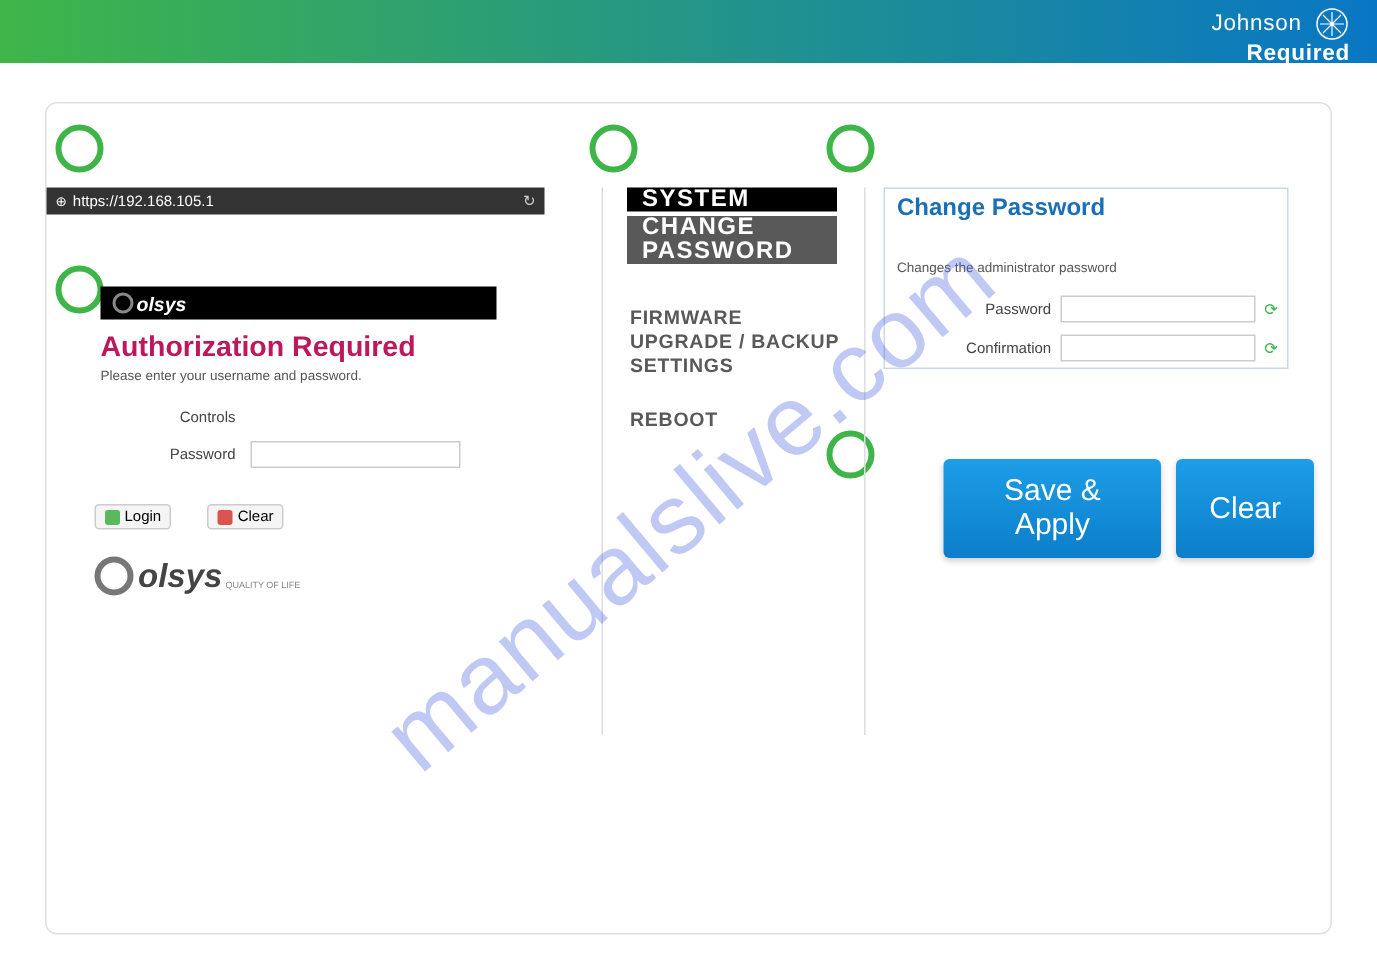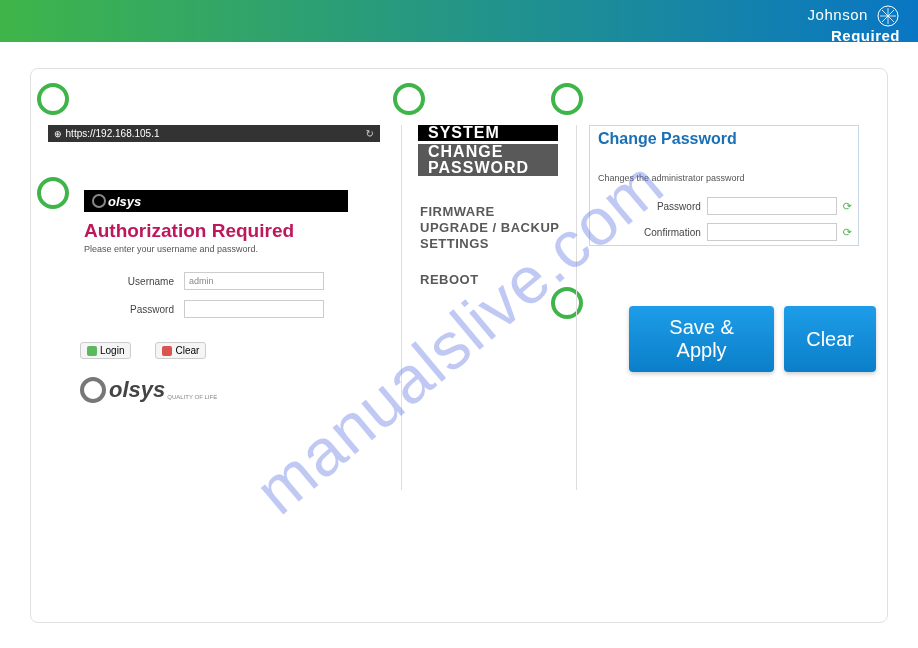--- a/index.html
+++ b/index.html
@@ -6,21 +6,21 @@
   body { font-family: Arial, sans-serif; background: #fff; width: 918px; height: 648px; position: relative; overflow: hidden; }
 
   .header-bar { width: 100%; height: 42px; background: linear-gradient(to right, #3fb549, #0976c4); position: relative; }
   .logo-jc { position: absolute; right: 18px; top: 4px; color: #fff; text-align: right; font-size: 15px; line-height: 16px; }
   .logo-jc .top { font-weight: 400; letter-spacing: 0.5px; }
   .logo-jc .bot { font-weight: bold; letter-spacing: 0.5px; }
   .logo-jc-icon { display: inline-block; vertical-align: middle; margin-left: 4px; }
 
   .content { position: absolute; left: 30px; top: 68px; width: 858px; height: 555px; border: 1px solid #e0e0e0; border-radius: 8px; }
 
-  .col1 { position: absolute; left: 17px; top: 56px; width: 338px; }
+  .col1 { position: absolute; left: 0; top: 56px; width: 338px; }
   .col2 { position: absolute; left: 370px; top: 56px; width: 160px; border-left: 1px solid #ddd; padding-left: 16px; height: 365px; }
   .col3 { position: absolute; left: 545px; top: 56px; width: 300px; border-left: 1px solid #ddd; padding-left: 12px; height: 365px; }
 
   .circle-marker { width: 32px; height: 32px; border: 4px solid #3fb549; border-radius: 50%; position: absolute; background: transparent; }
 
   .urlbar { background: #333; color: #fff; font-size: 10px; padding: 3px 6px; display: flex; align-items: center; justify-content: space-between; width: 332px; }
   .urlbar .globe-icon { font-size: 9px; margin-right: 4px; }
   .urlbar .reload-icon { font-size: 10px; color: #ccc; }
 
   .qolsys-bar { background: #000; width: 264px; height: 22px; display: flex; align-items: center; padding-left: 8px; margin-top: 48px; margin-left: 36px; color: #fff; font-weight: bold; font-size: 13px; font-style: italic; }
@@ -93,22 +93,21 @@
 
     <div class="qolsys-bar">
       <span class="q-icon"></span>
         <span>olsys</span>
     </div>
 
     <div class="auth-title">Authorization Required</div>
     <div class="auth-sub">Please enter your username and password.</div>
 
     <div class="form-row">
-      <label>Username</label>
-      <input type="text" value="admin" style="">
+      <label>Controls</label>
     </div>
     <div class="form-row form-row2">
       <label>Password</label>
       <input type="password" style="">
     </div>
 
     <div class="btn-row">
       <button class="small-btn">
           <span class="dot-green"></span>
           <span>Login</span>

